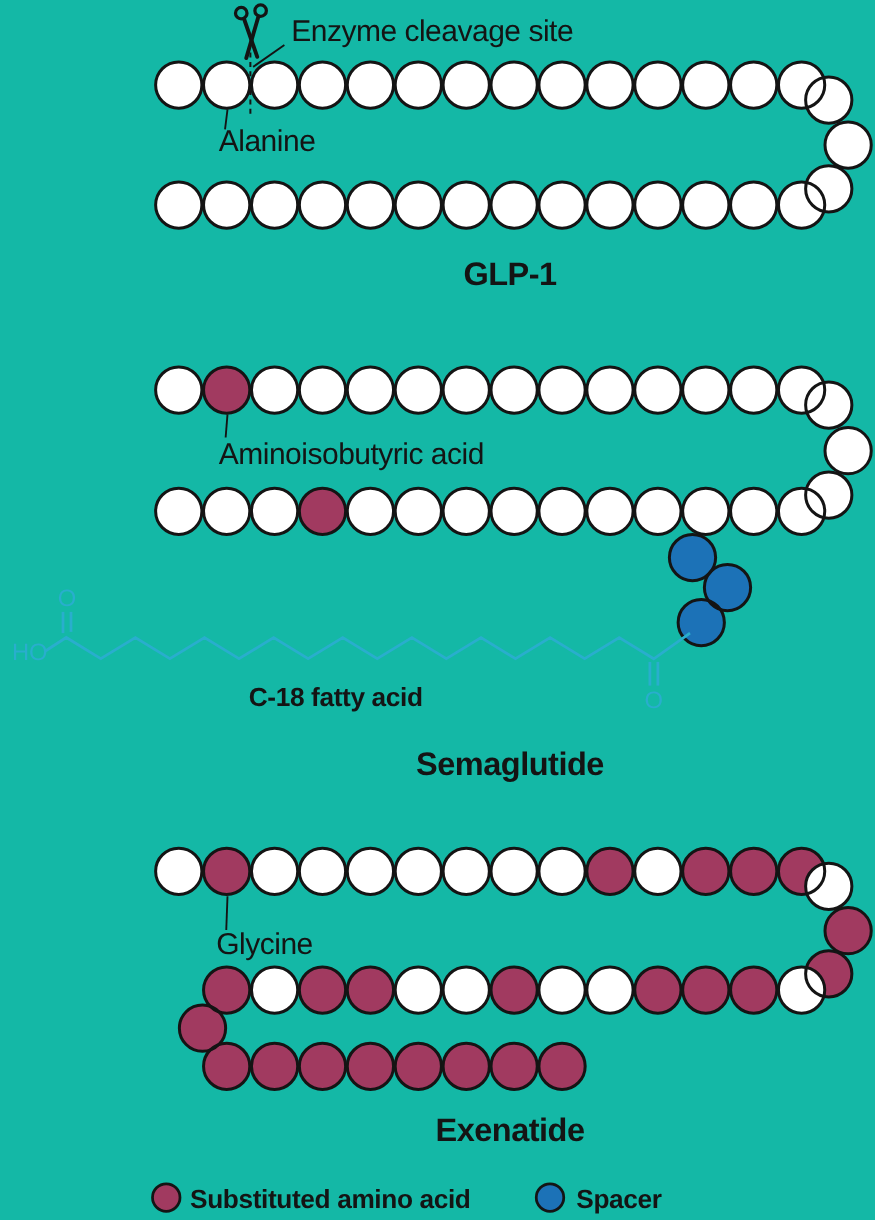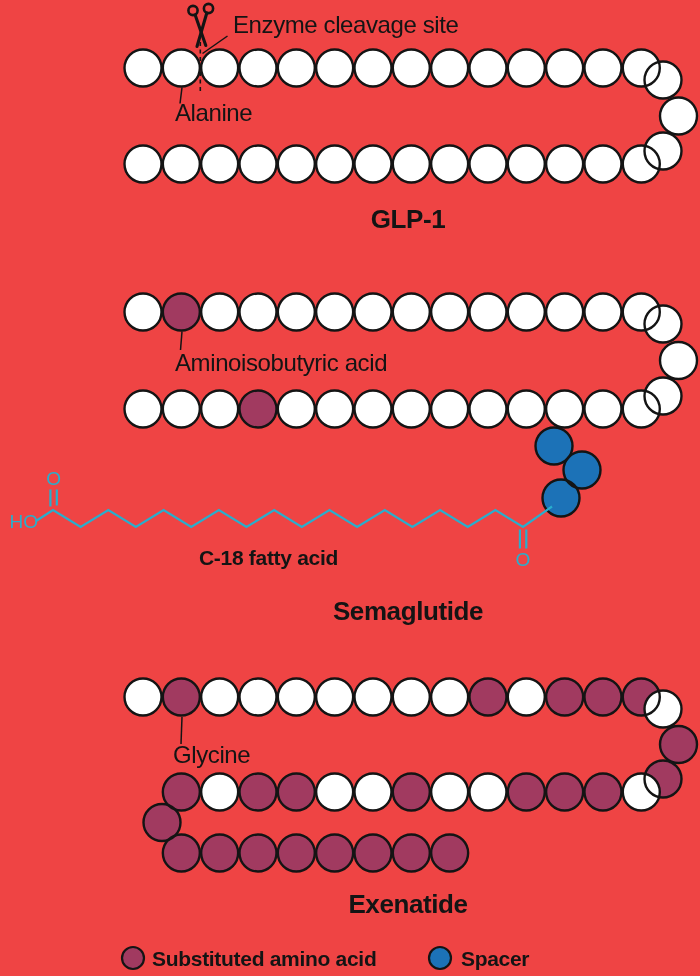--- a/index.html
+++ b/index.html
@@ -1,16 +1,16 @@
 <!DOCTYPE html>
 <html><head>
 <meta charset="utf-8">
 <style>
   html,body{margin:0;padding:0;background:#fff;}
-  .page{position:relative;width:700px;height:976px;background:#ef4444;overflow:hidden;
+  .page{position:relative;width:700px;height:976px;background:#14b8a6;overflow:hidden;
         font-family:"Liberation Sans",sans-serif;}
   svg{display:block;}
   .ann{font-family:"Liberation Sans",sans-serif;font-size:24px;fill:#141414;letter-spacing:-0.4px;}
   .title{font-family:"Liberation Sans",sans-serif;font-size:26px;font-weight:bold;fill:#141414;letter-spacing:-0.4px;}
   .legend-label{font-family:"Liberation Sans",sans-serif;font-size:21px;font-weight:bold;fill:#141414;letter-spacing:-0.3px;}
   .chem{font-family:"Liberation Sans",sans-serif;font-size:19px;}
   .fatty-label{font-family:"Liberation Sans",sans-serif;font-size:21px;font-weight:bold;fill:#141414;letter-spacing:-0.3px;}
 </style>
 </head>
 <body>

